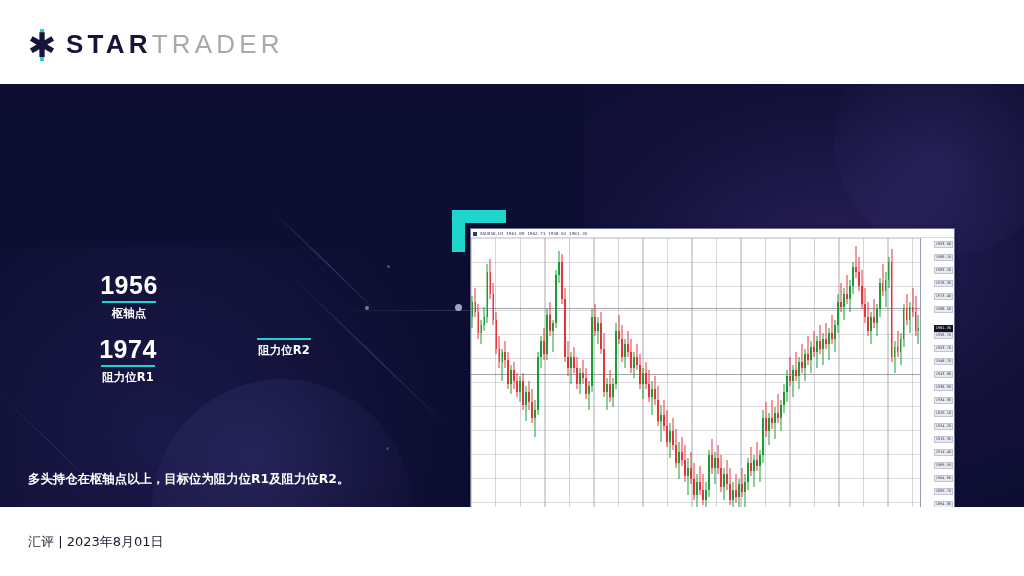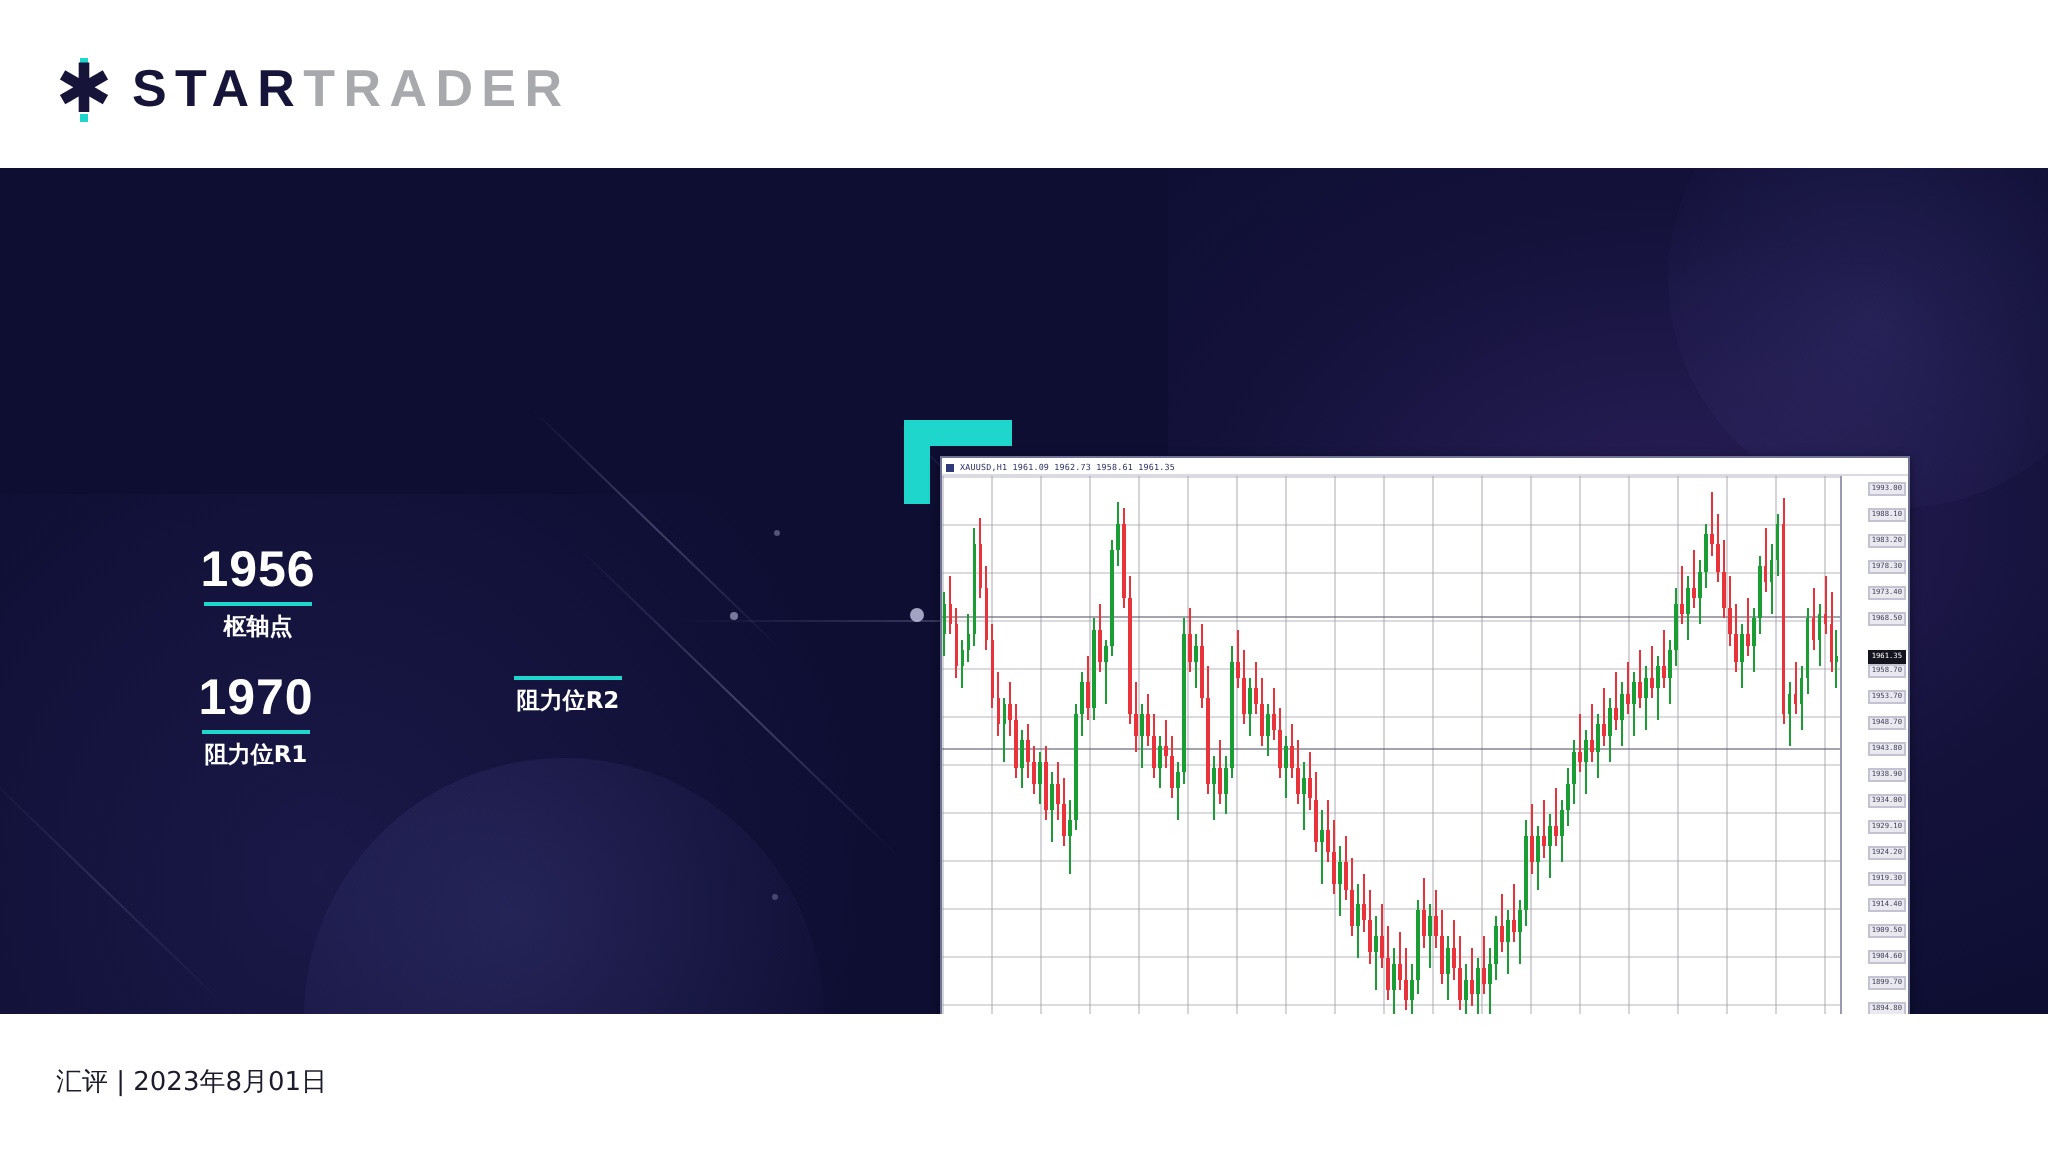--- a/index.html
+++ b/index.html
@@ -25,21 +25,21 @@
     color:#161438; font-size:34px; line-height:30px; text-align:center;
     font-family:"DejaVu Sans",sans-serif; font-weight:700;
   }
   .logo-mark .pip{
     position:absolute; width:4px; height:4px; background:#1ED6CC; left:13px;
   }
   .logo-mark .pip.top{ top:-1px; }
   .logo-mark .pip.bot{ bottom:-1px; }
   .logo-text{ font-size:26px; letter-spacing:4.2px; font-weight:700; }
   .logo-text .dark{ color:#161438; }
-  .logo-text .grey{ color:#a7a9ad; font-weight:700; }
+  .logo-text .grey{ color:#a7a9ad; font-weight:400; }
 
   
   .hero{
     position:absolute; left:0; top:84px; width:1024px; height:423px;
     background:#0e0e33;
     overflow:hidden;
   }
   .hero .glow-a{
     position:absolute; right:-180px; top:-80px; width:620px; height:520px;
     background:radial-gradient(ellipse at 40% 50%, rgba(86,60,150,.38) 0%, rgba(50,35,100,.16) 42%, rgba(14,14,51,0) 72%);
@@ -224,32 +224,36 @@
   <div class="stats">
     <div class="stat-row r1">
       <div class="stat">
         <div class="val">1956</div>
         <div class="rule"></div>
         <div class="lbl">枢轴点</div>
       </div>
     </div>
     <div class="stat-row r2">
       <div class="stat">
-        <div class="val">1970</div>
+        <div class="val">1974</div>
         <div class="rule"></div>
         <div class="lbl">阻力位R1</div>
       </div>
       <div class="stat">
         <div class="rule"></div>
         <div class="lbl">阻力位R2</div>
       </div>
     </div>
   </div>
 
   <div class="analysis">
+    <div class="a-body">
+      <div>多头持仓在枢轴点以上，目标位为阻力位R1及阻力位R2。</div>
+
+    </div>
   </div>
 
   <div class="bracket br-tl">
     <i class="h"></i>
       <i class="v"></i>
   </div>
 
   <div class="chart-win">
     <div class="chart-title">
       <span class="tsq"></span>

